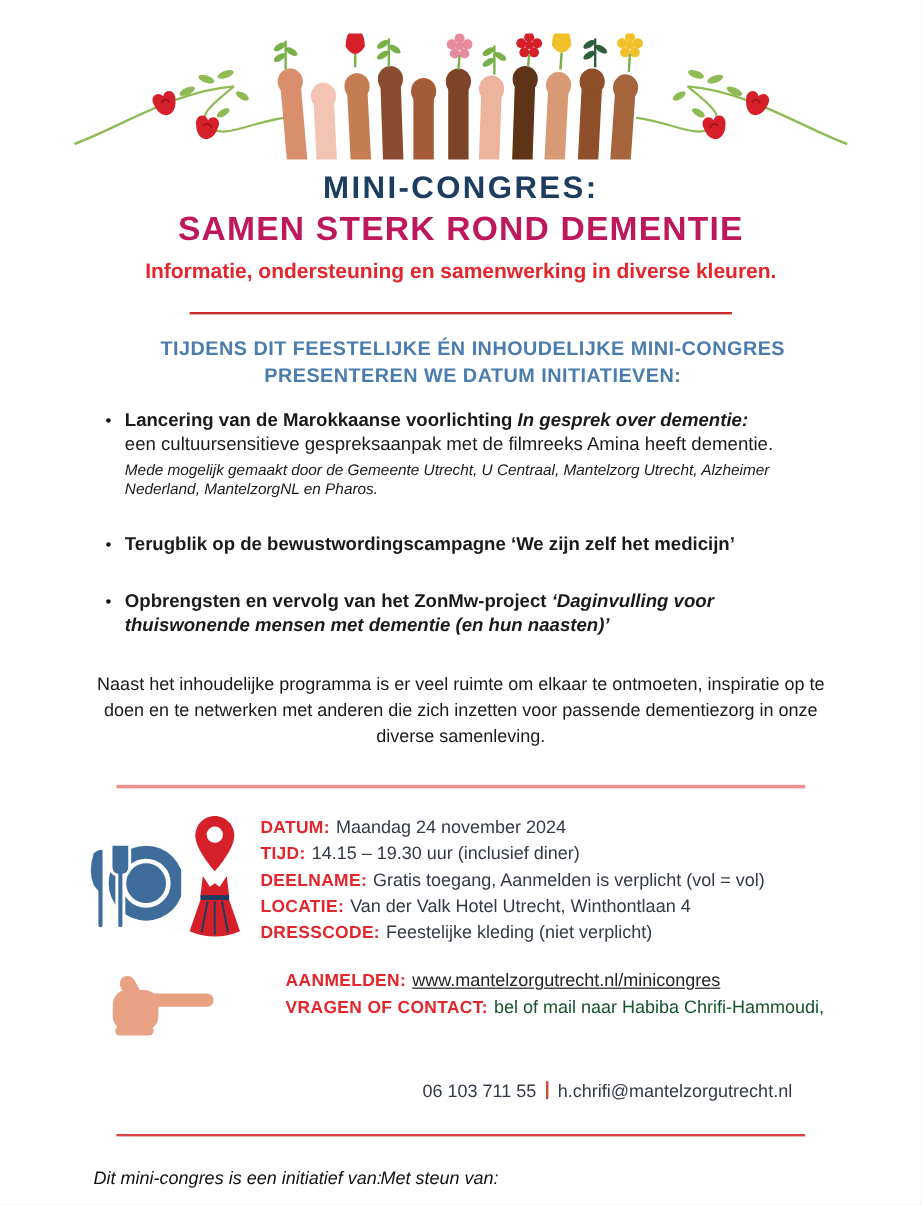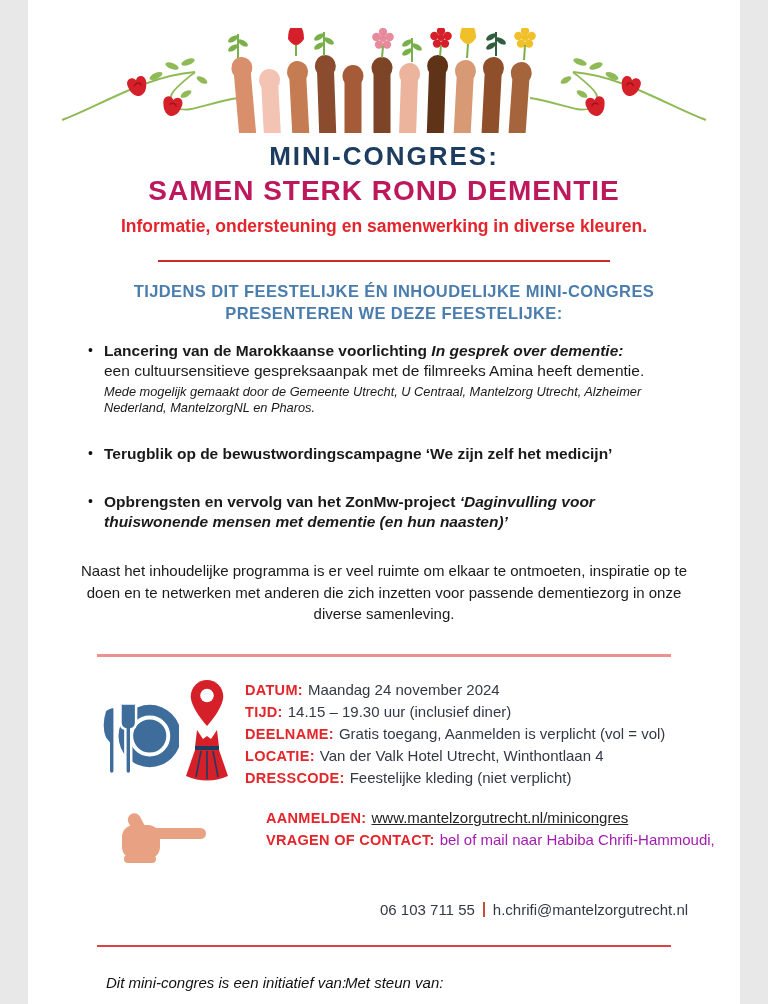--- a/index.html
+++ b/index.html
@@ -1,17 +1,17 @@
 <!DOCTYPE html>
 <html><head>
 <meta charset="utf-8">
 <style>
   html,body{margin:0;padding:0;background:#e8e8e8;}
   .page{
-    width:712px;height:1004px;background:#ffffff;margin:0 auto;position:relative;
+    width:768px;height:1004px;background:#ffffff;margin:0 auto;position:relative;
     overflow:hidden;font-family:"Liberation Sans",sans-serif;color:#1a1a1a;
   }
   
   .hero-art{display:block;margin:28px auto 0;width:648px;height:105px;overflow:hidden;}
   
   .title1{margin-top:8px;text-align:center;font-size:26px;font-weight:600;
     color:#1c3c60;letter-spacing:2px;}
   .title2{margin-top:3px;text-align:center;font-size:28px;font-weight:600;
     color:#be185d;letter-spacing:1px;}
   .subtitle{margin-top:9px;text-align:center;font-size:17.5px;font-weight:bold;color:#e4252b;}
@@ -39,21 +39,21 @@
   .detail-rows{margin-left:14px;margin-top:5px;}
   .detail-row{font-size:15px;line-height:22px;white-space:nowrap;}
   .detail-label{color:#e4252b;font-weight:bold;font-size:14.5px;letter-spacing:0.3px;margin-right:5px;}
   .detail-value{color:#333945;}
   
   .contact{display:flex;align-items:flex-start;margin:18px 0 0 92px;gap:40px;}
   .hand-icon{margin-top:4px;}
   .contact-rows{margin-left:18px;font-size:15px;line-height:22px;}
   .contact-label{color:#e4252b;font-weight:bold;font-size:14.5px;letter-spacing:0.3px;margin-right:5px;}
   .contact-link{color:#222;text-decoration:underline;}
-  .contact-value{color:#a21caf;}
+  .contact-value{color:#14532d;}
   .contact-line3{margin-left:114px;color:#333945;margin-top:48px;}
   .vbar{display:inline-block;width:2px;height:15px;background:#d0482e;margin:0 8px -2px 8px;}
   .divider3{width:574px;height:2px;background:#d94444;margin:24px auto 0;}
   
   .footer-labels{position:relative;margin-top:27px;height:18px;font-style:italic;font-size:15px;color:#111;}
   .fl-1{position:absolute;left:78px;top:0;}
   .fl-2{position:absolute;left:317px;top:0;}
 </style>
 </head>
 <body>
@@ -137,21 +137,21 @@
   </svg>
 
   <div class="title1">MINI-CONGRES:</div>
   <div class="title2">SAMEN STERK ROND DEMENTIE</div>
   <div class="subtitle">Informatie, ondersteuning en samenwerking in diverse kleuren.</div>
 
   <div class="divider1"></div>
 
   <div class="section-heading">
     <span>TIJDENS DIT FEESTELIJKE ÉN INHOUDELIJKE MINI-CONGRES</span><br>
-    <span>PRESENTEREN WE DEZE FEESTELIJKE:</span>
+    <span>PRESENTEREN WE DATUM INITIATIEVEN:</span>
   </div>
 
   <ul class="bullets">
     <li>
       <span class="b-bold">Lancering van de Marokkaanse voorlichting</span>
       <span class="b-bold-italic">In gesprek over dementie:</span><br>
       <span>een cultuursensitieve gespreksaanpak met de filmreeks Amina heeft dementie.</span>
       <span class="b-credit">Mede mogelijk gemaakt door de Gemeente Utrecht, U Centraal, Mantelzorg Utrecht, Alzheimer Nederland, MantelzorgNL en Pharos.</span>
     </li>
     <li class="li-gap">

